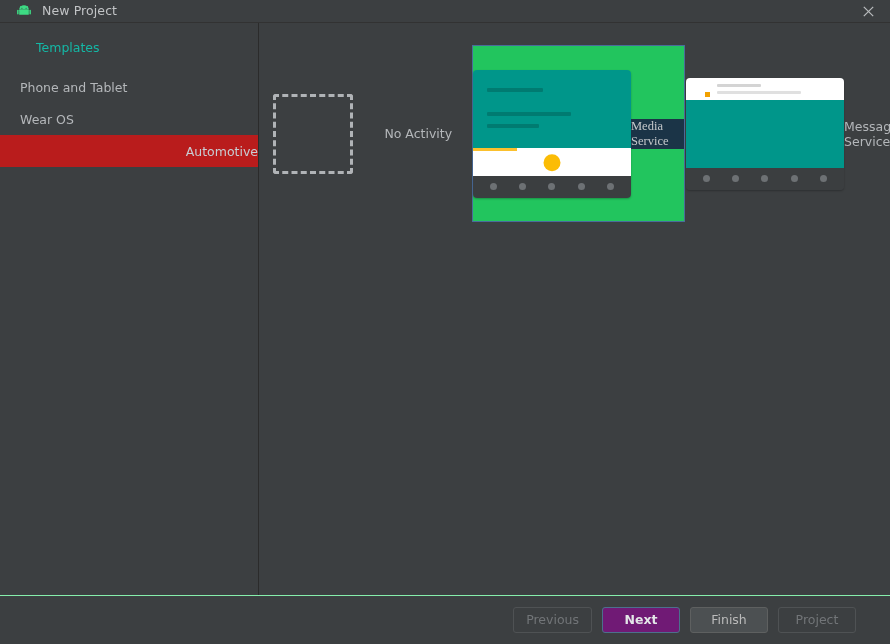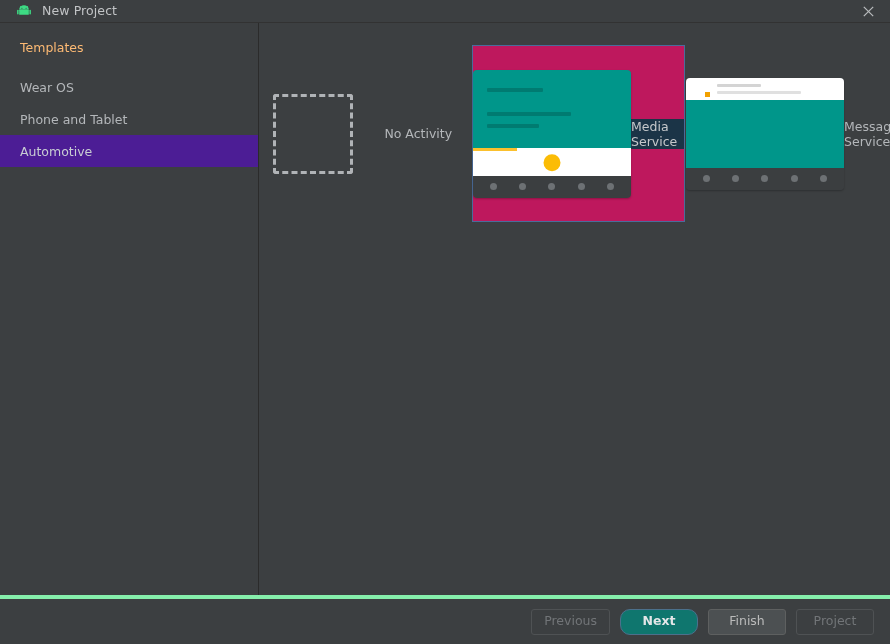--- a/index.html
+++ b/index.html
@@ -76,37 +76,38 @@
     flex: 0 0 259px;
     background: #3c3f41;
     border-right: 1px solid #2b2b2b;
     padding-top: 0;
     position: relative;
   }
   .sidebar-header {
     height: 48px;
     display: flex;
     align-items: center;
-    padding-left: 20px;
+    padding-left: 36px;
     font-size: 12.5px;
-    color: #fdba74;
+    color: #14b8a6;
   }
   .sidebar-item {
     height: 32px;
     display: flex;
     align-items: center;
     padding-left: 20px;
     font-size: 12.5px;
     color: #b4b7ba;
     cursor: pointer;
     user-select: none;
   }
   .sidebar-item.selected {
-    background: #4c1d95;
+    background: #b91c1c;
     color: #c8cdd3;
+    justify-content: flex-end;
   }
 
   
   .content {
     flex: 1 1 auto;
     position: relative;
     background: #3c3f41;
     overflow: hidden;
   }
   .template-grid {
@@ -124,21 +125,22 @@
     display: flex;
     flex-direction: row;
     align-items: center;
     cursor: pointer;
     border: 1px solid transparent;
     padding-bottom: 0;
     background: transparent;
   }
   .tpl.selected {
     border: 1px solid #4a6c9b;
-    background: #be185d;
+    background: #22c55e;
+    font-family: Liberation Serif, serif;
   }
   .tpl-thumb {
     height: 175px;
     width: 100%;
     display: flex;
     align-items: center;
     justify-content: center;
   }
   .tpl-label {
     width: 100%;
@@ -268,26 +270,26 @@
 
   .msg-body {
     background: #00968a;
     height: 68px;
   }
 
   
   .footer {
     flex: 0 0 49px;
     height: 49px;
-    border-top: 4px solid #86efac;
+    border-top: 1px solid #86efac;
     background: #3c3f41;
     display: flex;
     align-items: center;
     justify-content: flex-end;
-    padding-right: 16px;
+    padding-right: 34px;
     gap: 10px;
   }
   .btn {
     min-width: 78px;
     height: 26px;
     padding: 0 12px;
     border-radius: 3px;
     border: 1px solid #5e6060;
     background: #4c5052;
     color: #bbbbbb;
@@ -299,25 +301,24 @@
     justify-content: center;
     line-height: 1;
   }
   .btn.disabled {
     background: #3c3f41;
     border-color: #4f5254;
     color: #727578;
     cursor: default;
   }
   .btn.primary {
-    background: #0f766e;
+    background: #701a75;
     border-color: #4c708c;
     color: #e3e6e8;
     font-weight: bold;
-    border-radius: 10px;
   }
 </style>
 </head>
 <body>
 
 <div class="window">
 
   <div class="titlebar">
     <span class="app-icon">
       <svg width="16" height="16" viewBox="0 0 16 16">
@@ -338,24 +339,24 @@
         <line x1="10.2" y1="0.8" x2="0.8" y2="10.2" stroke="#b9bcbe" stroke-width="1.2"></line>
       </svg>
     </span>
   </div>
 
   <div class="main">
 
     <div class="sidebar">
       <div class="sidebar-header">Templates</div>
       <div class="sidebar-item">
-        <span>Wear OS</span>
+        <span>Phone and Tablet</span>
       </div>
       <div class="sidebar-item">
-        <span>Phone and Tablet</span>
+        <span>Wear OS</span>
       </div>
       <div class="sidebar-item selected">
         <span>Automotive</span>
       </div>
     </div>
 
     <div class="content">
       <div class="template-grid">
 
         <div class="tpl">

